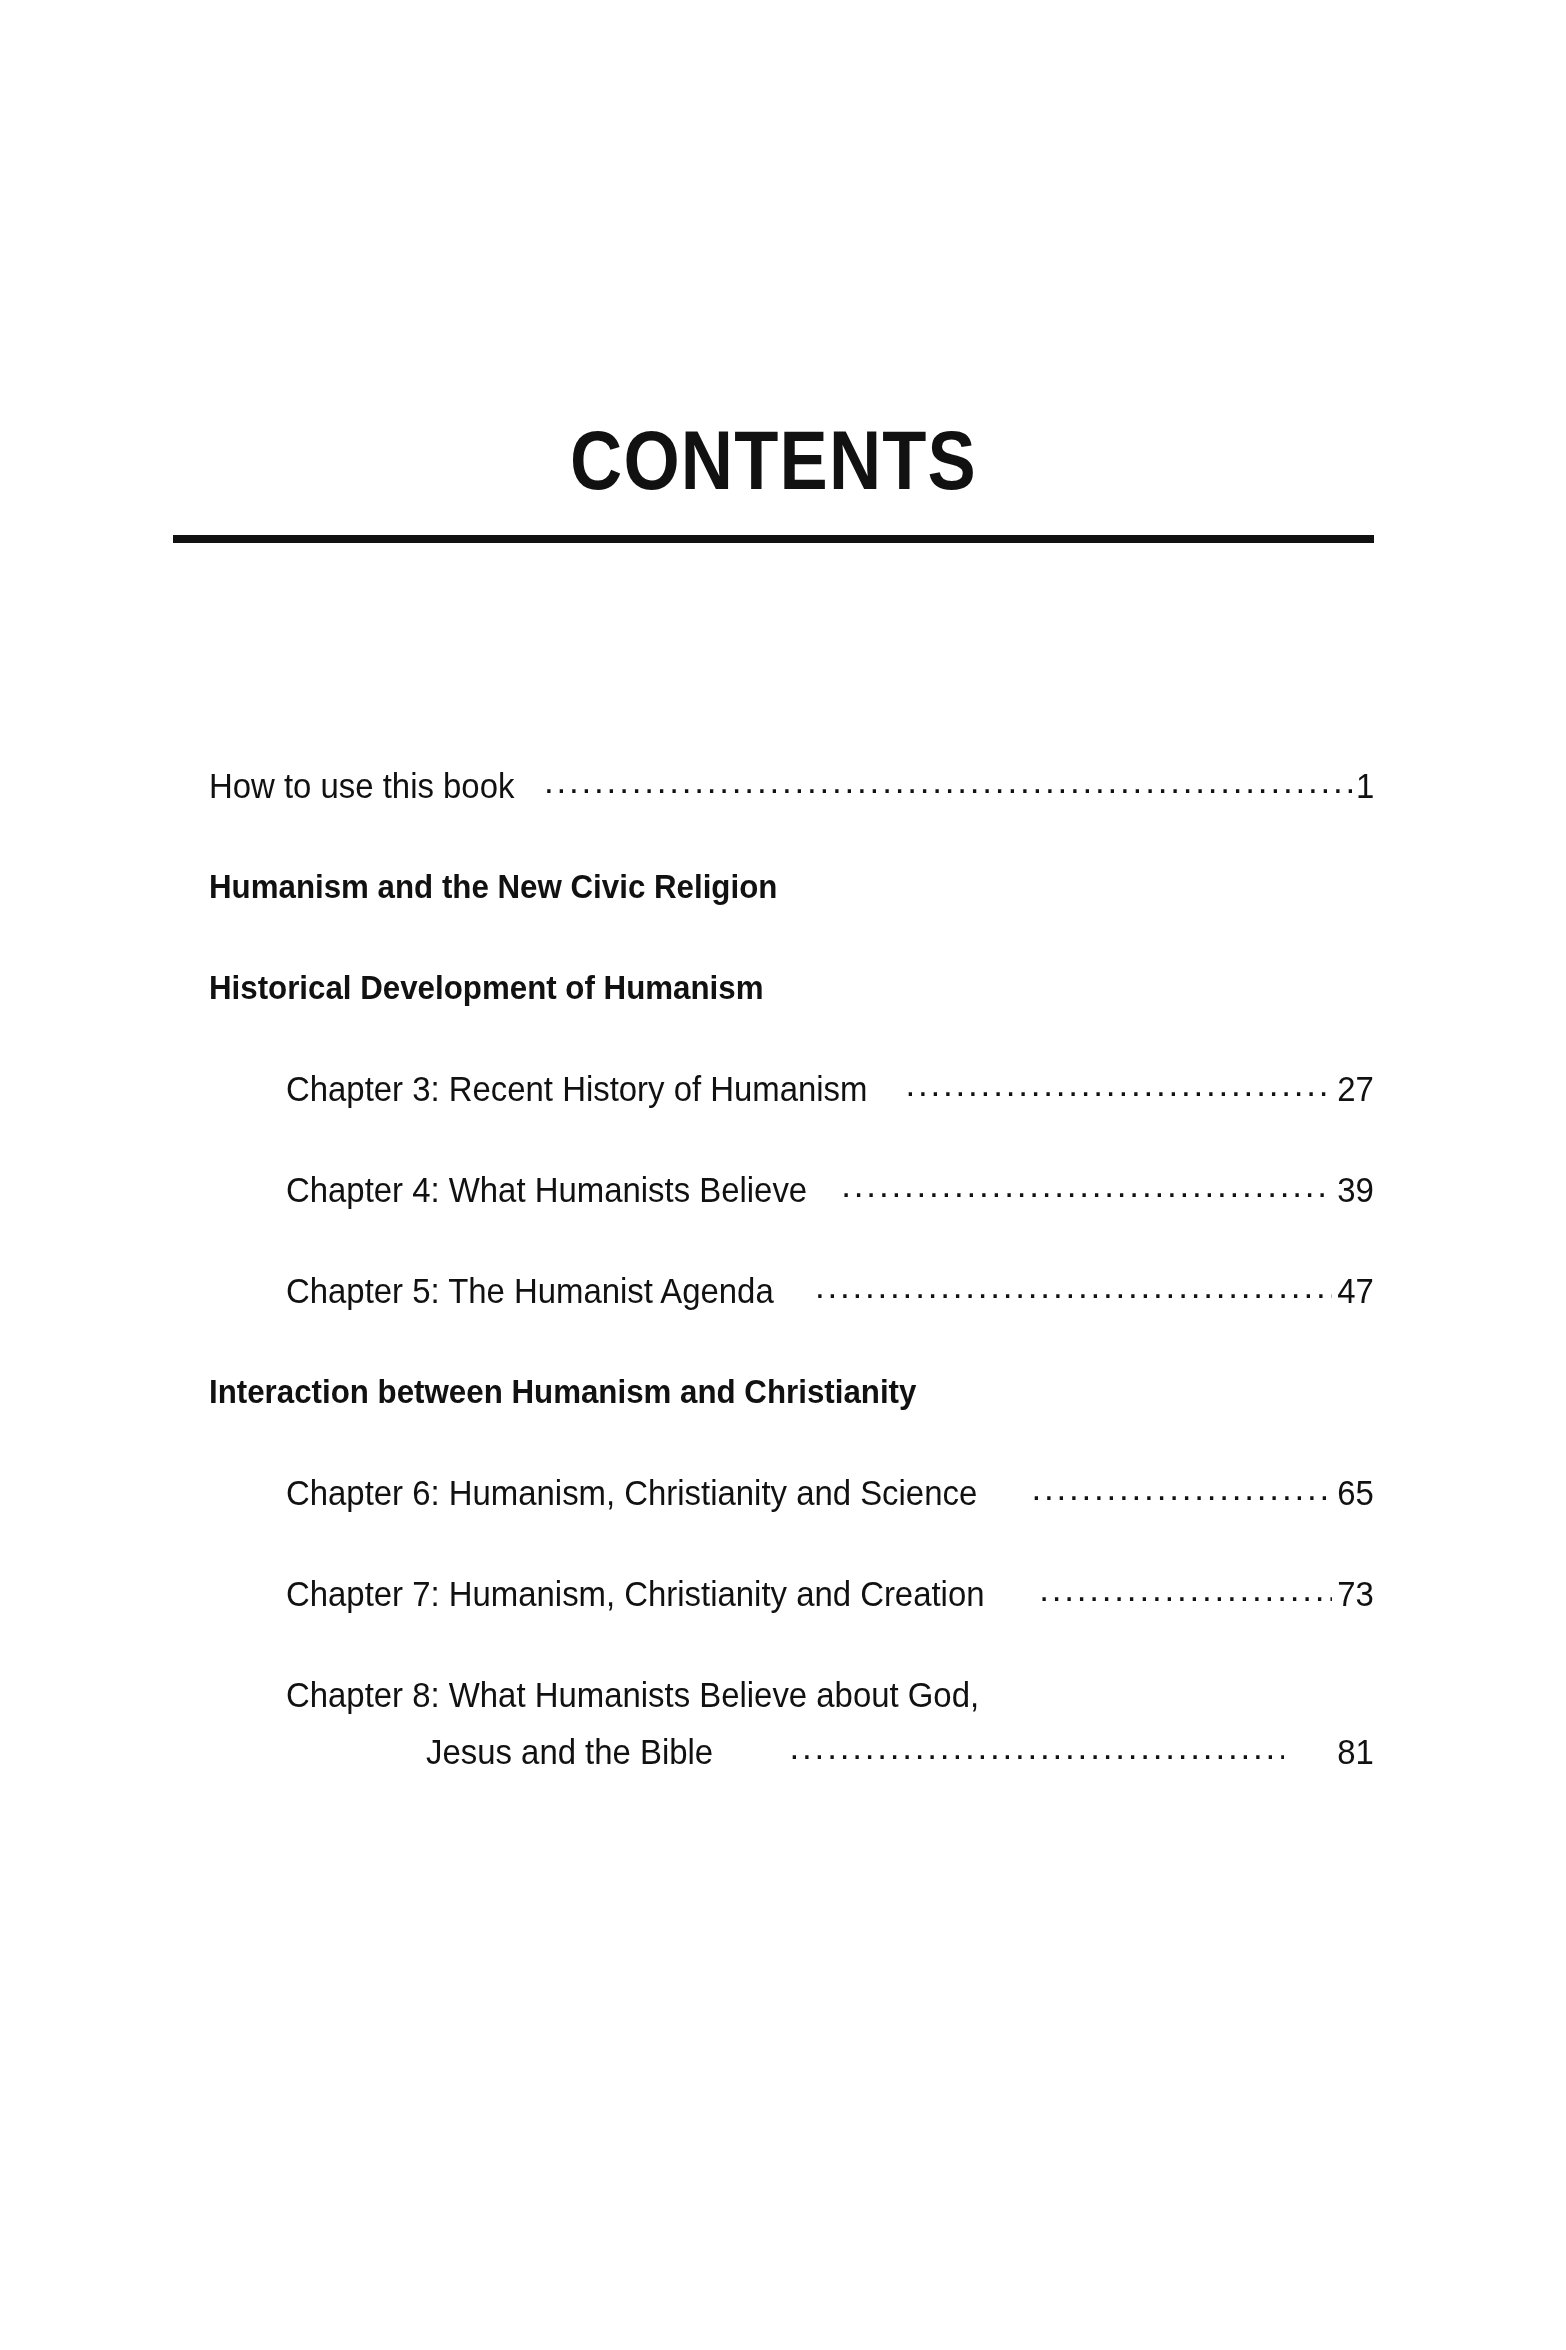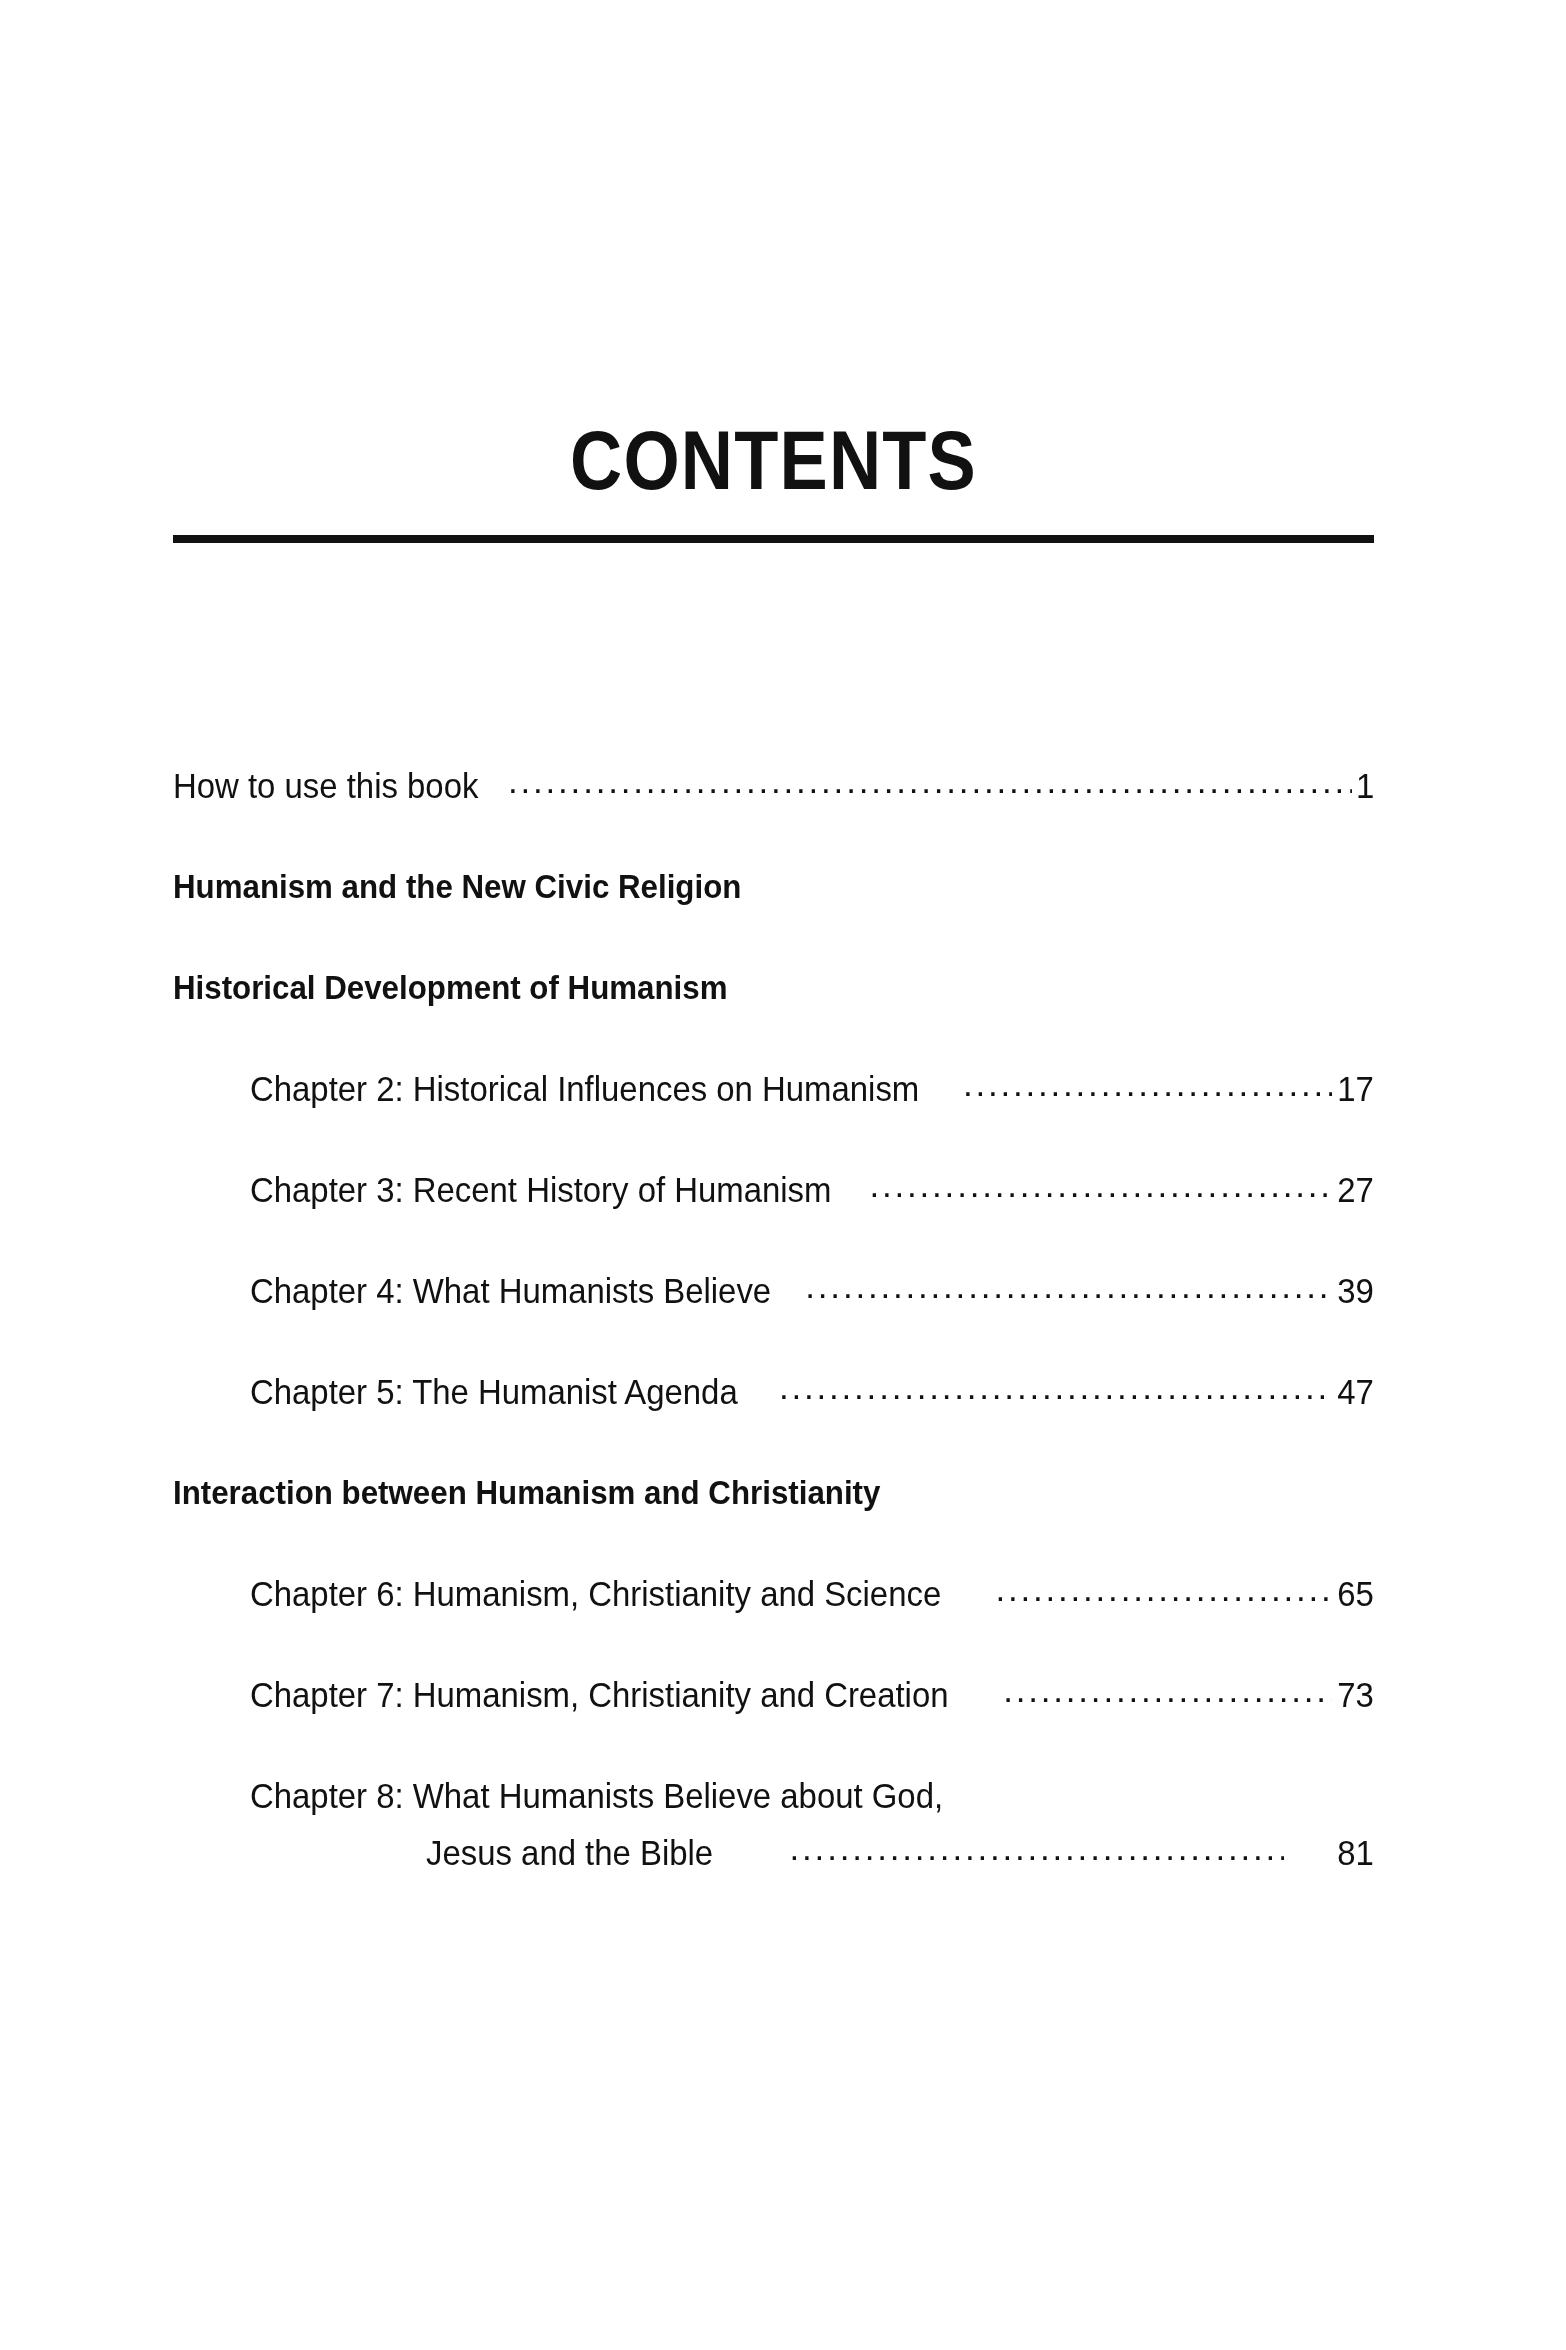--- a/index.html
+++ b/index.html
@@ -130,21 +130,21 @@
     color: #111111;
     white-space: nowrap;
   }
   .leader.pad-left::before { left: 9.2px; }
 
   
   .lvl0 { padding-left: 0px; }
   .lvl1 { padding-left: 77px; }
   .lvl2 { padding-left: 253px; gap: 48px; }
 
-  .row-line-1 { top: 0px; }
+  .row-line-1 { top: 0px; margin-left: 36px; }
   .row-line-2 { top: 57px; }
 </style>
 </head>
 <body>
 
 <div class="page">
 
   <div class="title-block">
     <h1 class="page-title">CONTENTS</h1>
     <div class="title-rule"></div>
@@ -163,27 +163,20 @@
           <span class="label">Humanism and the New Civic Religion</span>
         </div>
       </div>
       <div class="toc-row">
         <div class="line heading lvl0 row-line-1">
           <span class="label">Historical Development of Humanism</span>
         </div>
       </div>
       <div class="toc-row">
         <div class="line entry lvl1 row-line-1">
-          <span class="label">Chapter 2: Historical Influences on Humanism</span>
-          <span class="leader"></span>
-          <span class="page-num">17</span>
-        </div>
-      </div>
-      <div class="toc-row">
-        <div class="line entry lvl1 row-line-1">
           <span class="label">Chapter 3: Recent History of Humanism</span>
           <span class="leader"></span>
           <span class="page-num">27</span>
         </div>
       </div>
       <div class="toc-row">
         <div class="line entry lvl1 row-line-1">
           <span class="label">Chapter 4: What Humanists Believe</span>
           <span class="leader"></span>
           <span class="page-num">39</span>

